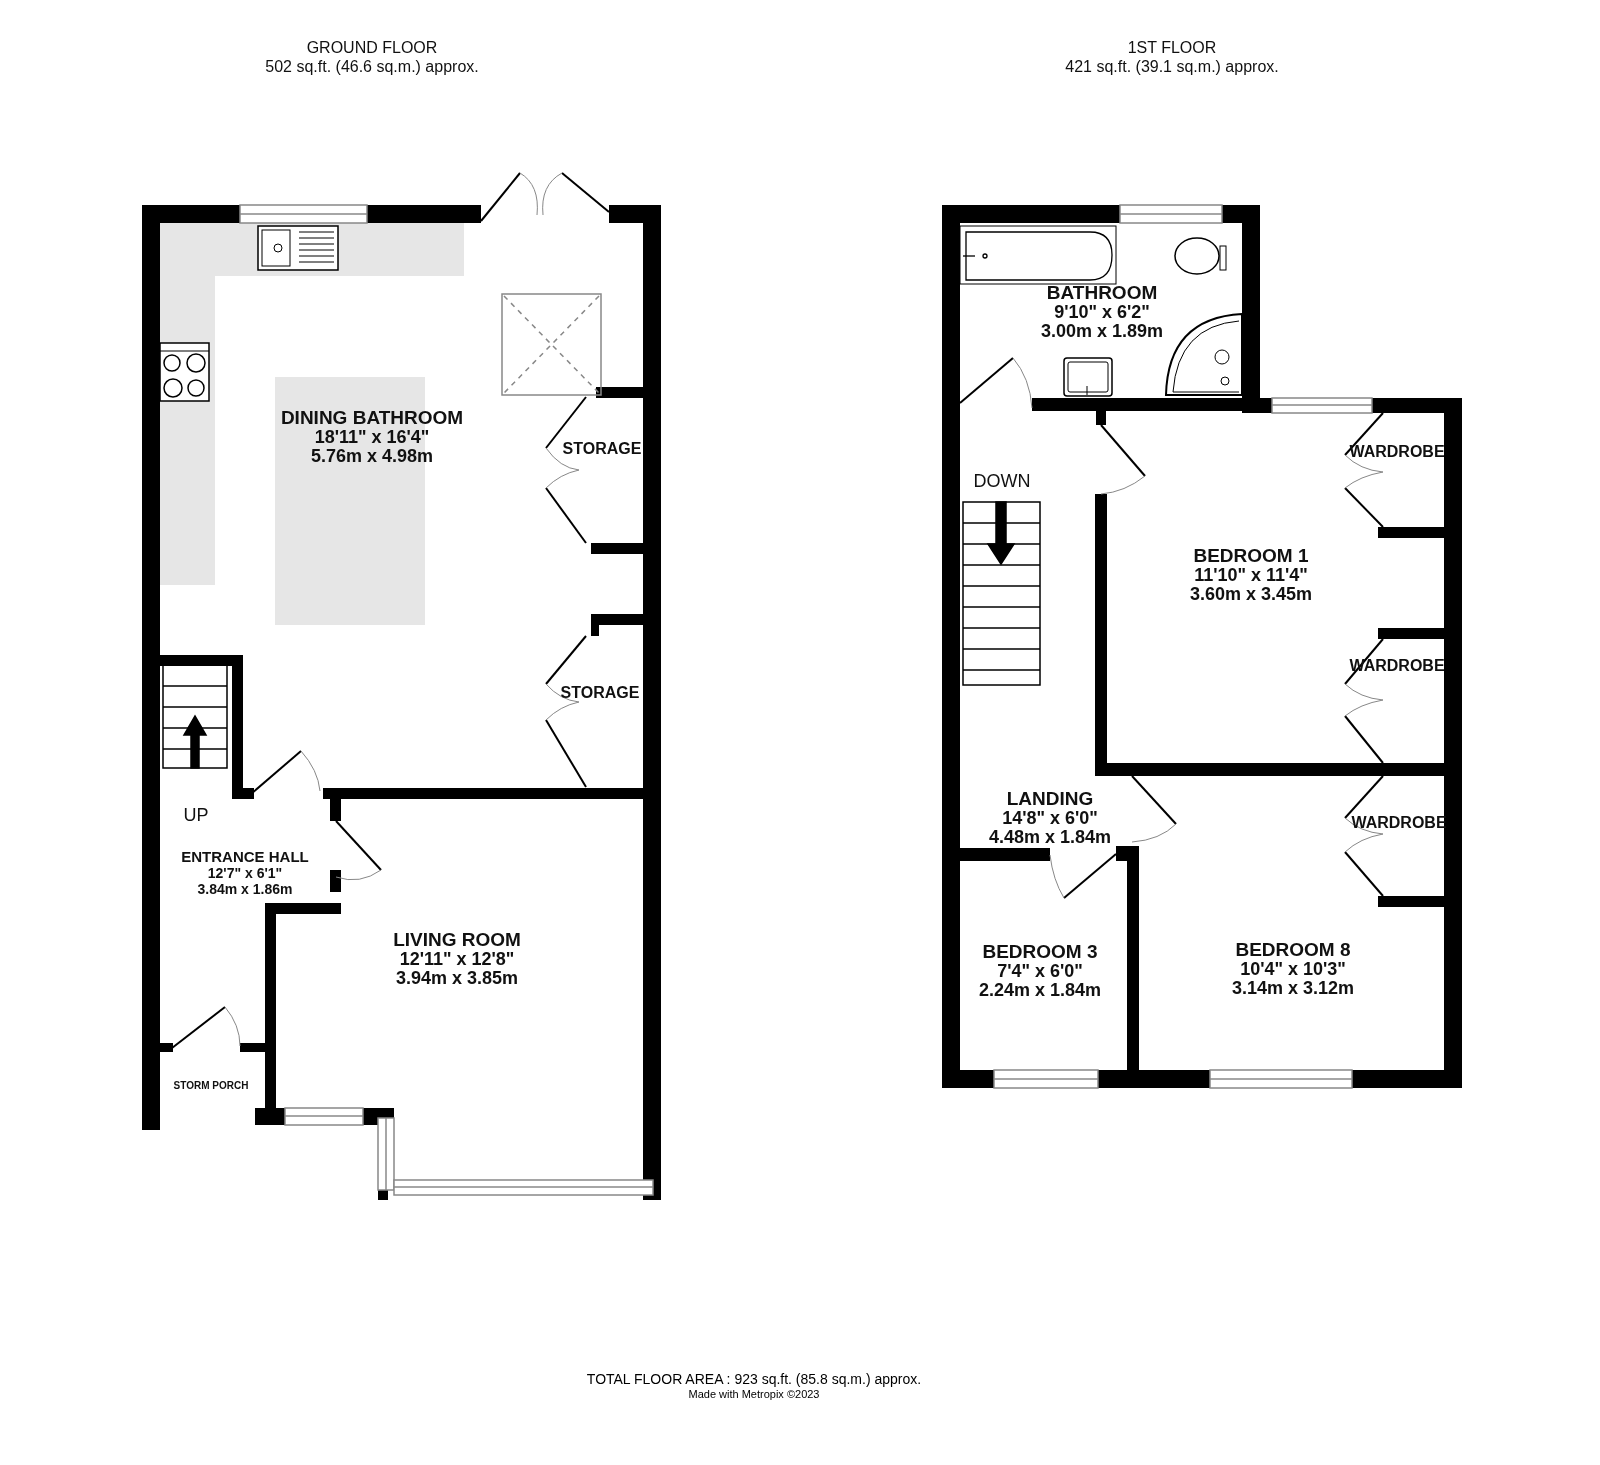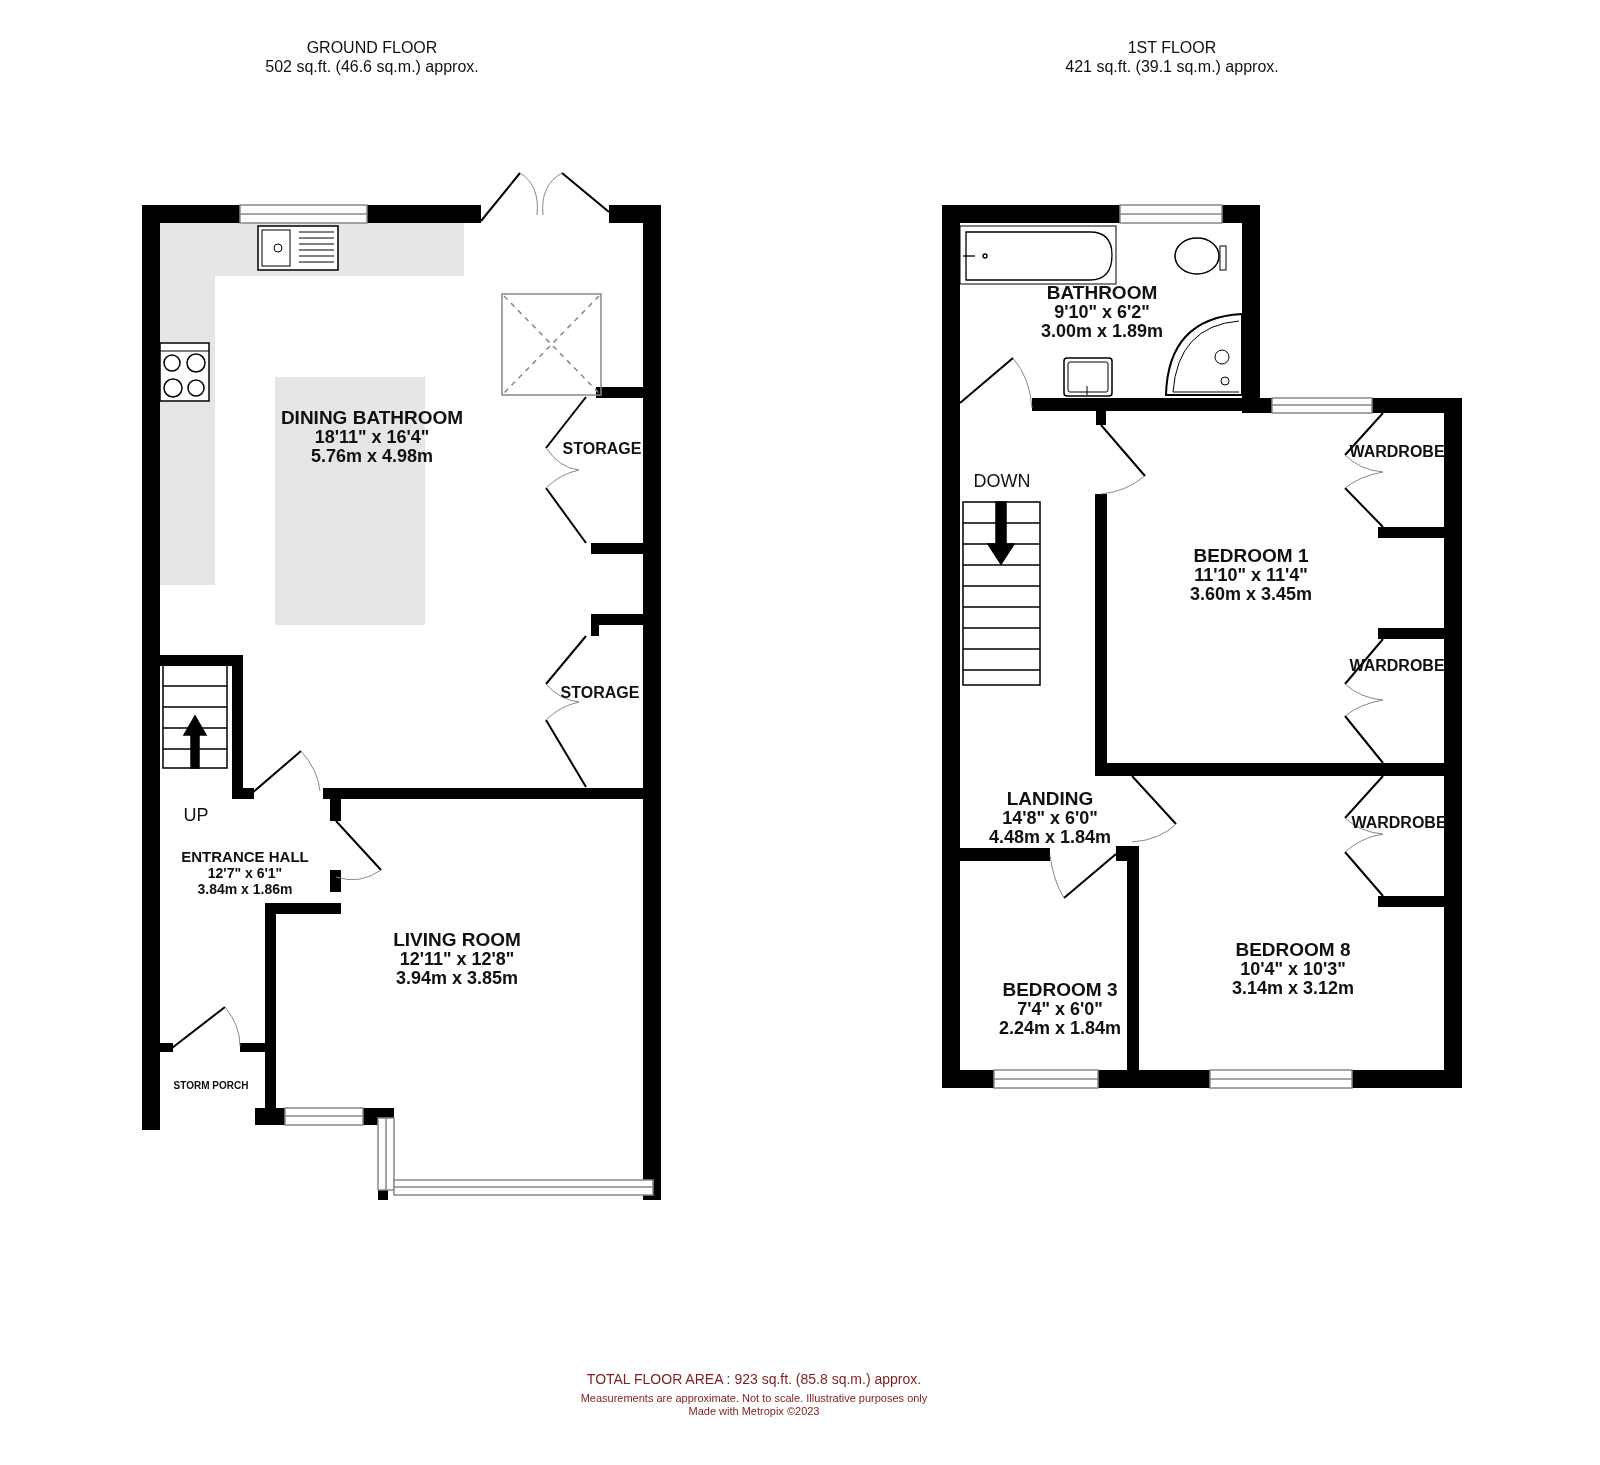--- a/index.html
+++ b/index.html
@@ -7,21 +7,21 @@
   svg.plan { position:absolute; left:0; top:0; width:1600px; height:1465px; }
   .hdr { position:absolute; text-align:center; font-size:16px; line-height:19px; color:#111; }
   .hdr .t { display:block; }
   .lbl { position:absolute; text-align:center; font-weight:bold; color:#111; white-space:nowrap; transform:translateX(-50%); }
   .lbl .n { display:block; font-size:19px; line-height:20px; }
   .lbl .d { display:block; font-size:18px; line-height:19px; }
   .lbl.sm .n { font-size:15px; line-height:16px; }
   .lbl.sm .d { font-size:14px; line-height:16px; }
   .tag { position:absolute; font-weight:bold; font-size:16px; color:#111; white-space:nowrap; transform:translateX(-50%); }
   .tag.plain { font-weight:normal; font-size:18px; }
-  .foot { position:absolute; left:0; width:1508px; text-align:center; color:#7f1d1d; }
+  .foot { position:absolute; left:0; width:1508px; text-align:center; color:#000000; }
   .foot .a { font-size:14px; line-height:17px; display:block; }
   .foot .b { font-size:11px; line-height:13px; display:block; }
 </style>
 </head>
 <body>
 
 <div class="hdr" style="left:222px; top:38px; width:300px;">
   <span class="t">GROUND FLOOR</span>
   <span class="t">502 sq.ft. (46.6 sq.m.) approx.</span>
 </div>
@@ -273,32 +273,31 @@
 <div class="lbl" style="left:1251px; top:546px;">
   <span class="n">BEDROOM 1</span>
   <span class="d">11'10"  x 11'4"</span>
   <span class="d">3.60m  x 3.45m</span>
 </div>
 <div class="lbl" style="left:1050px; top:789px;">
   <span class="n">LANDING</span>
   <span class="d">14'8"  x 6'0"</span>
   <span class="d">4.48m  x 1.84m</span>
 </div>
-<div class="lbl" style="left:1040px; top:980px;margin-left:20px;">
+<div class="lbl" style="left:1040px; top:942px;">
   <span class="n">BEDROOM 3</span>
   <span class="d">7'4"  x 6'0"</span>
   <span class="d">2.24m  x 1.84m</span>
 </div>
 <div class="lbl" style="left:1293px; top:940px;">
   <span class="n">BEDROOM 8</span>
   <span class="d">10'4"  x 10'3"</span>
   <span class="d">3.14m  x 3.12m</span>
 </div>
 <span class="tag plain" style="left:1002px; top:471px;">DOWN</span>
 <span class="tag" style="left:1397px; top:443px;">WARDROBE</span>
 <span class="tag" style="left:1397px; top:657px;">WARDROBE</span>
 <span class="tag" style="left:1399px; top:814px;">WARDROBE</span>
 
 <div class="foot" style="top:1371px;">
   <span class="a">TOTAL FLOOR AREA : 923 sq.ft. (85.8 sq.m.) approx.</span>
-  <span class="b" style="margin-top:4px;">Measurements are approximate.  Not to scale.  Illustrative purposes only</span>
   <span class="b">Made with Metropix ©2023</span>
 </div>
 
 </body></html>

